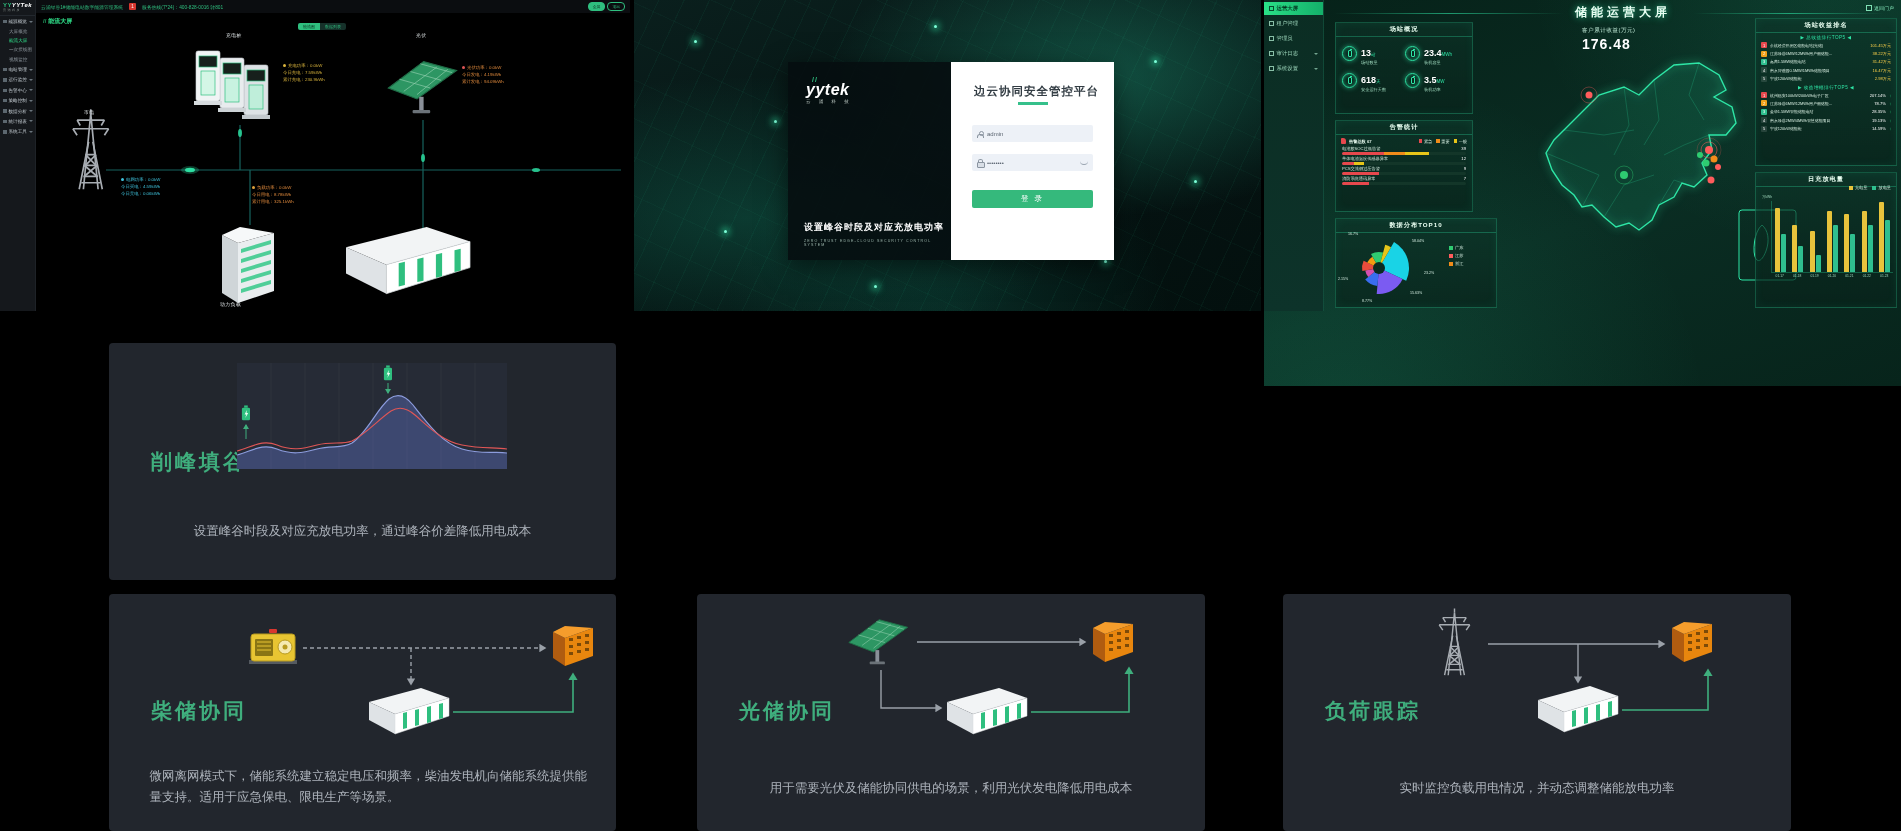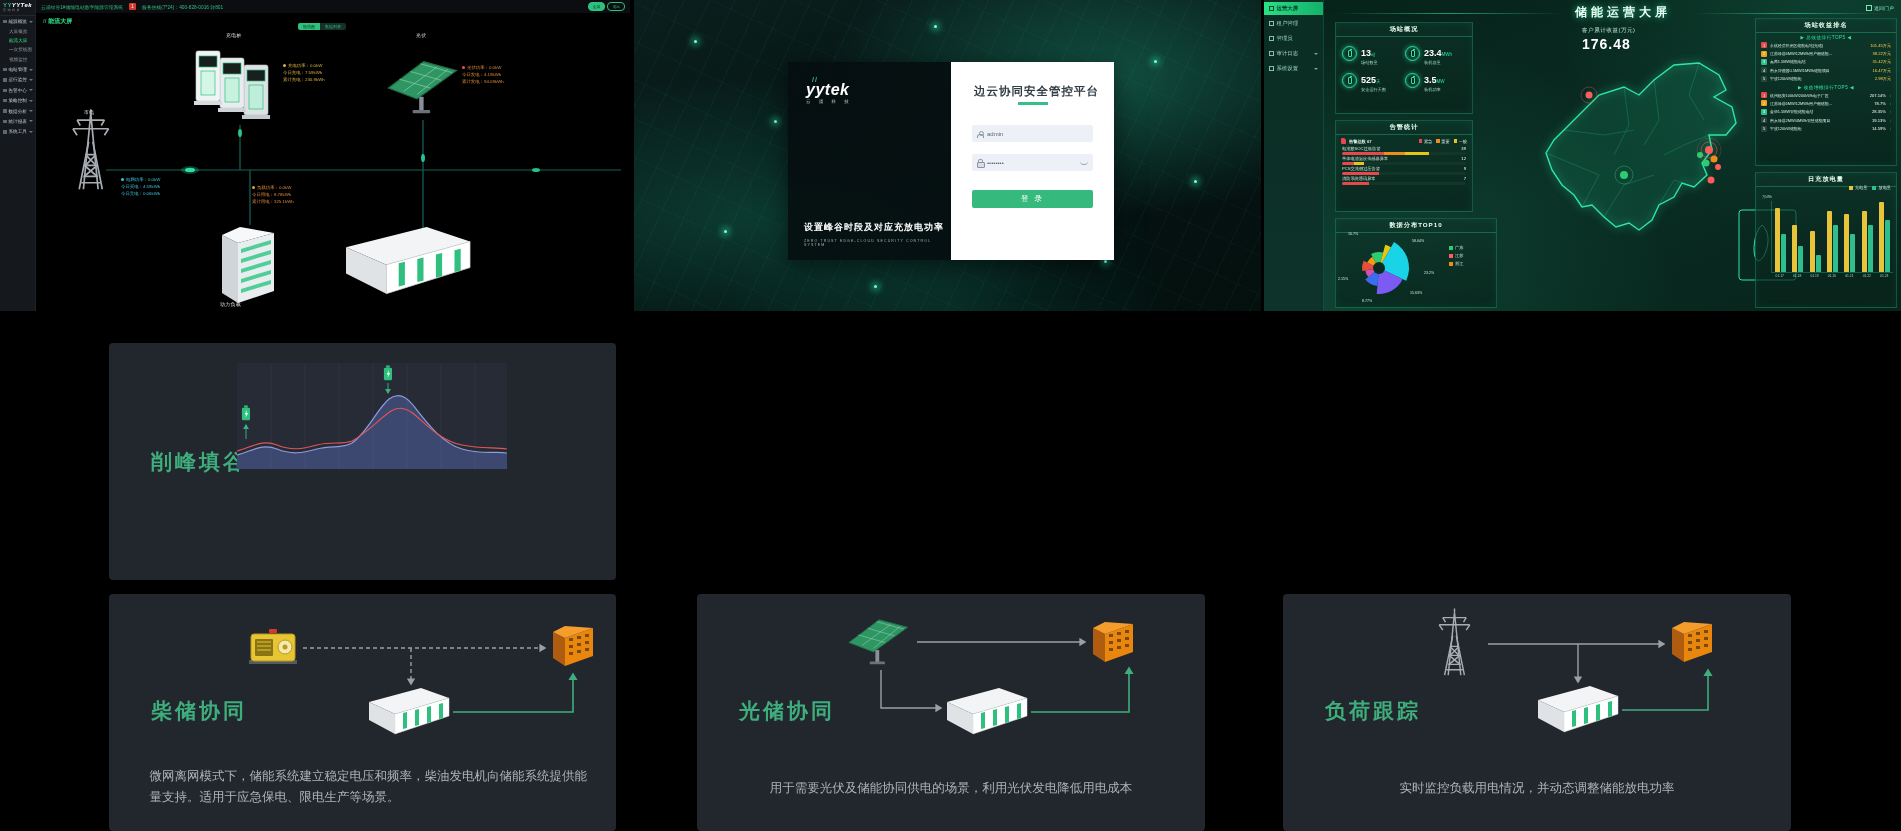--- a/index.html
+++ b/index.html
@@ -64,21 +64,21 @@
   .l-ico-user{width:6px;height:6px;position:relative;}
   .l-ico-user::before{content:"";position:absolute;left:1.5px;top:0;width:3px;height:3px;border-radius:50%;border:1px solid #8a94a0;}
   .l-ico-user::after{content:"";position:absolute;left:0;top:3.5px;width:5px;height:2.5px;border-radius:3px 3px 0 0;border:1px solid #8a94a0;border-bottom:none;}
   .l-ico-lock{width:6px;height:6.5px;position:relative;}
   .l-ico-lock::before{content:"";position:absolute;left:1px;top:0;width:3px;height:3px;border-radius:50% 50% 0 0;border:1px solid #8a94a0;border-bottom:none;}
   .l-ico-lock::after{content:"";position:absolute;left:0;top:2.8px;width:5.5px;height:3.5px;border:1px solid #8a94a0;border-radius:1px;background:#d8dee6;}
   .l-eye{margin-left:auto;width:8px;height:4px;border-bottom:1.2px solid #9aa4b0;border-radius:0 0 8px 8px;}
   .l-btn{position:absolute;left:21px;top:128px;width:121px;height:18px;background:#35b97c;color:#fff;font-size:7.5px;display:flex;align-items:center;justify-content:center;border-radius:2px;letter-spacing:2px;}
 
   
-  .dash{left:1264px;top:0;width:637px;height:311px;background:
+  .dash{left:1264px;top:0;width:637px;height:386px;background:
     radial-gradient(circle at 12% 112%, rgba(46,230,166,.14), transparent 52%),
     radial-gradient(circle at 88% -12%, rgba(46,230,166,.12), transparent 42%),
     linear-gradient(160deg,#062219,#0a2d23 55%,#07241b);}
   .d-side{position:absolute;left:0;top:0;width:60px;height:311px;background:linear-gradient(#0b2d23,#0d332a);border-right:1px solid rgba(46,230,166,.15);}
   .d-item{display:flex;align-items:center;gap:3px;padding:3px 5px;margin:2px 0;color:#9fd8bd;font-size:5.4px;position:relative;}
   .d-item .dico{width:4.5px;height:4.5px;border:1px solid currentColor;opacity:.85;flex:0 0 auto;}
   .d-item.active{background:linear-gradient(90deg,#2ae087,#14b06a);color:#04321e;font-weight:bold;}
   .d-item.has-chev::after{content:"";margin-left:auto;width:0;height:0;border-left:2px solid transparent;border-right:2px solid transparent;border-top:2.5px solid currentColor;opacity:.7;}
   .d-title{position:absolute;left:311px;top:4px;color:#eafff4;font-size:12px;font-weight:bold;letter-spacing:4px;text-shadow:0 0 7px rgba(46,230,166,.75);}
   .d-hline{position:absolute;top:13px;height:1px;background:linear-gradient(90deg,transparent,rgba(46,230,166,.6),transparent);}
@@ -479,21 +479,21 @@
           <div class="stat">
             <span class="ring">
               <b></b>
             </span>
             <span><span class="v"><span>23.4</span><i>MWh</i></span><div class="l">装机容量</div></span>
           </div>
           <div class="stat">
             <span class="ring">
               <b></b>
             </span>
-            <span><span class="v"><span>525</span><i>天</i></span><div class="l">安全运行天数</div></span>
+            <span><span class="v"><span>618</span><i>天</i></span><div class="l">安全运行天数</div></span>
           </div>
           <div class="stat">
             <span class="ring">
               <b></b>
             </span>
             <span><span class="v"><span>3.5</span><i>MW</i></span><div class="l">装机功率</div></span>
           </div>
         </div>
     </div>
 
@@ -781,20 +781,21 @@
       <path d="M0,88 C15,84 25,76 40,82 C55,88 65,86 80,82 C95,78 105,82 115,78 C130,70 142,56 154,48 C162,43 170,45 178,52 C192,64 205,78 225,82 C245,86 258,84 270,86" fill="none" stroke="#e05656" stroke-width="1.1"></path>
       <g transform="translate(146,2) scale(.9)">
           <use href="#sym-batt"></use>
         </g>
       <line x1="151" y1="20" x2="151" y2="30" stroke="#3fae7d" stroke-width="1" marker-end="url(#arrGreen)"></line>
       <g transform="translate(4,42) scale(.9)">
           <use href="#sym-batt"></use>
         </g>
       <line x1="9" y1="76" x2="9" y2="62" stroke="#3fae7d" stroke-width="1" marker-end="url(#arrGreen)"></line>
     </svg>
+    <div class="desc center" style="top:178px;">设置峰谷时段及对应充放电功率，通过峰谷价差降低用电成本</div>
   </section>
 
 
 
   <section class="card" style="left:109px;top:594px;width:507px;height:237px;">
     <span class="title" style="top:103px;">柴储协同</span>
     <svg class="abs" style="left:130px;top:18px;" width="375" height="145" viewBox="0 0 375 145">
       <g transform="translate(10,16)">
           <use href="#sym-gen"></use>
         </g>

